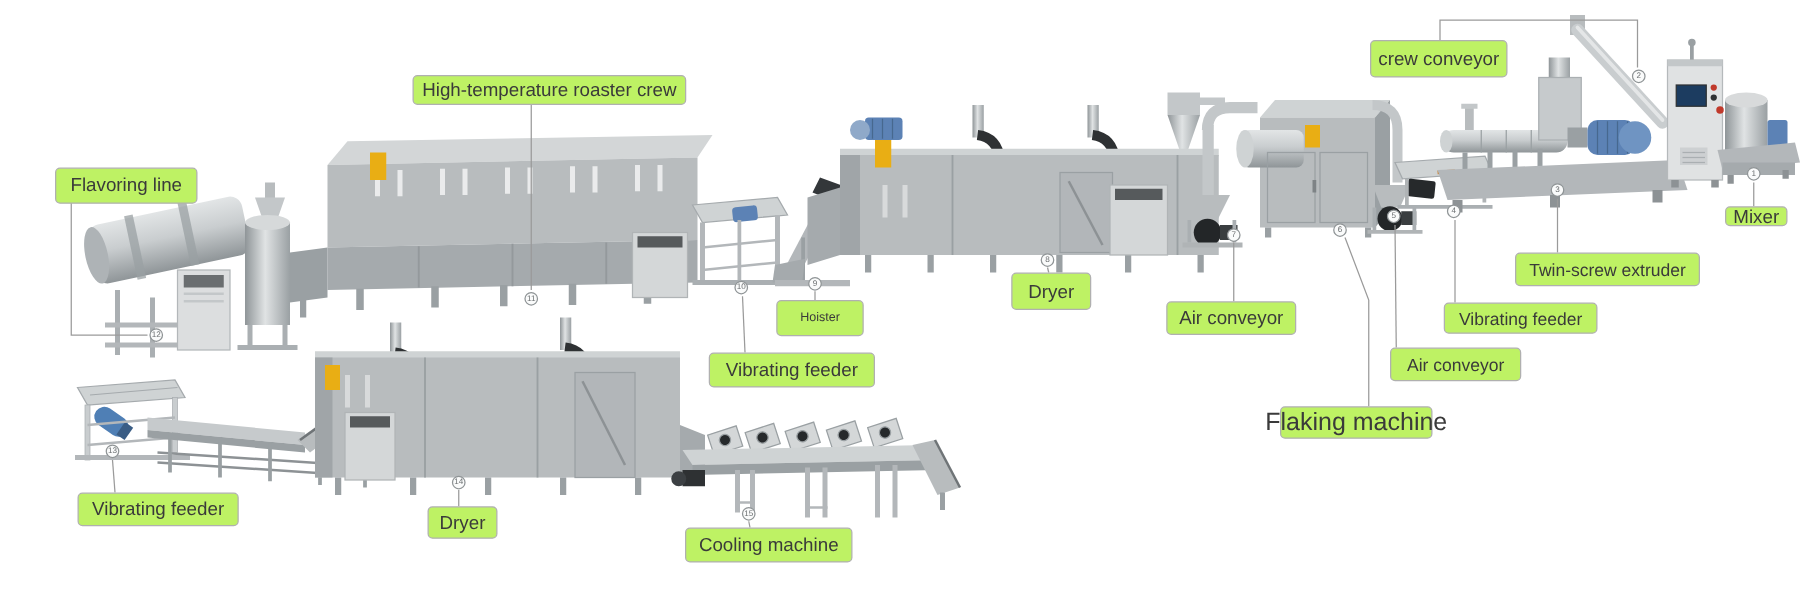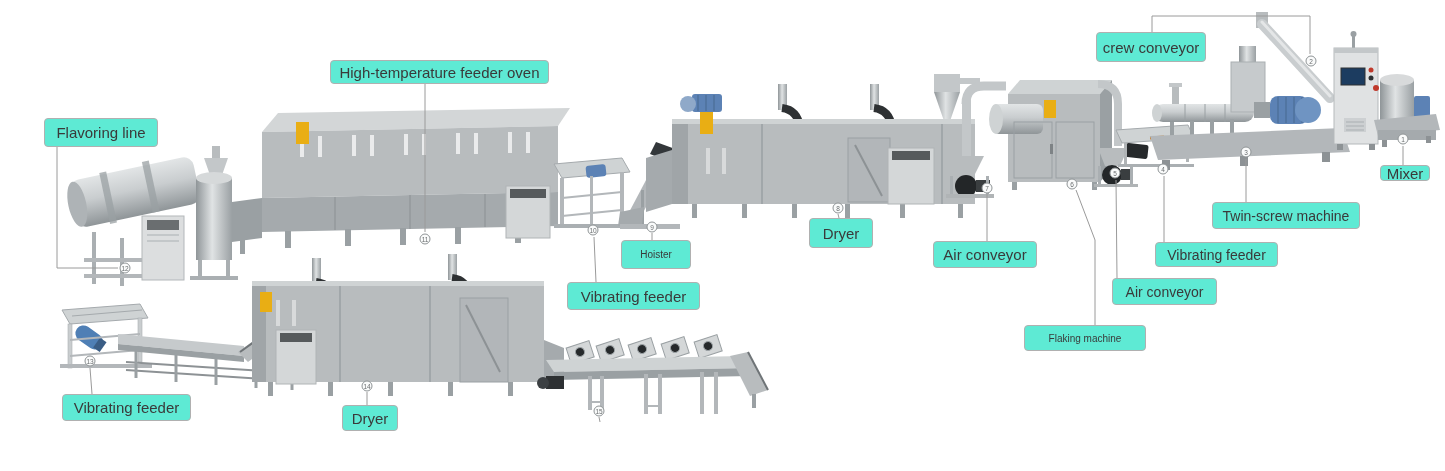--- a/index.html
+++ b/index.html
@@ -7,21 +7,21 @@
     position:relative;
     width:1445px;height:471px;
     background:#ffffff;
     font-family:"Liberation Sans", sans-serif;
     overflow:hidden;
   }
   .scene{position:absolute;left:0;top:0;}
   .label{
     position:absolute;
     display:flex;align-items:center;justify-content:center;
-    background:#5eead4;
+    background:#bef264;
     border:1px solid #b0b0b0;
     border-radius:4px;
     color:#3a3a3a;
     white-space:nowrap;
     box-sizing:border-box;
     z-index:3;
   }
   .marker{
     position:absolute;
     width:11px;height:11px;
@@ -388,34 +388,35 @@
       <polyline points="1164,242 1164,176"></polyline>
       <polyline points="1246,202 1246,159"></polyline>
       <polyline points="1152,32 1152,16 1310,16 1310,54"></polyline>
       <polyline points="1403,165 1403,146"></polyline>
       <polyline points="92,394 90,368"></polyline>
       <polyline points="367,405 367,392"></polyline>
       <polyline points="600,422 599,417"></polyline>
     </g>
   </svg>
 
-  <div class="label" style="left:44px;top:118px;width:114px;height:29px;font-size:15px">Flavoring line</div>
-  <div class="label" style="left:330px;top:60px;width:219px;height:24px;font-size:15px">High-temperature feeder oven</div>
+  <div class="label" style="left:44px;top:134px;width:114px;height:29px;font-size:15px">Flavoring line</div>
+  <div class="label" style="left:330px;top:60px;width:219px;height:24px;font-size:15px">High-temperature roaster crew</div>
   <div class="label" style="left:567px;top:282px;width:133px;height:28px;font-size:15px">Vibrating feeder</div>
   <div class="label" style="left:621px;top:240px;width:70px;height:29px;font-size:10px">Hoister</div>
   <div class="label" style="left:809px;top:218px;width:64px;height:30px;font-size:15px">Dryer</div>
   <div class="label" style="left:933px;top:241px;width:104px;height:27px;font-size:15px">Air conveyor</div>
-  <div class="label" style="left:1024px;top:325px;width:122px;height:26px;font-size:10px">Flaking machine</div>
+  <div class="label" style="left:1024px;top:325px;width:122px;height:26px;font-size:20px">Flaking machine</div>
   <div class="label" style="left:1112px;top:278px;width:105px;height:27px;font-size:14px">Air conveyor</div>
   <div class="label" style="left:1155px;top:242px;width:123px;height:25px;font-size:14px">Vibrating feeder</div>
-  <div class="label" style="left:1212px;top:202px;width:148px;height:27px;font-size:14px">Twin-screw machine</div>
+  <div class="label" style="left:1212px;top:202px;width:148px;height:27px;font-size:14px">Twin-screw extruder</div>
   <div class="label" style="left:1096px;top:32px;width:110px;height:30px;font-size:15px">crew conveyor</div>
   <div class="label" style="left:1380px;top:165px;width:50px;height:16px;font-size:15px">Mixer</div>
   <div class="label" style="left:62px;top:394px;width:129px;height:27px;font-size:15px">Vibrating feeder</div>
   <div class="label" style="left:342px;top:405px;width:56px;height:26px;font-size:15px">Dryer</div>
+  <div class="label" style="left:548px;top:422px;width:134px;height:28px;font-size:15px">Cooling machine</div>
 
   <span class="marker" style="left:1403px;top:139px">1</span>
   <span class="marker" style="left:1311px;top:61px">2</span>
   <span class="marker" style="left:1246px;top:152px">3</span>
   <span class="marker" style="left:1163px;top:169px">4</span>
   <span class="marker" style="left:1115px;top:173px">5</span>
   <span class="marker" style="left:1072px;top:184px">6</span>
   <span class="marker" style="left:987px;top:188px">7</span>
   <span class="marker" style="left:838px;top:208px">8</span>
   <span class="marker" style="left:652px;top:227px">9</span>

